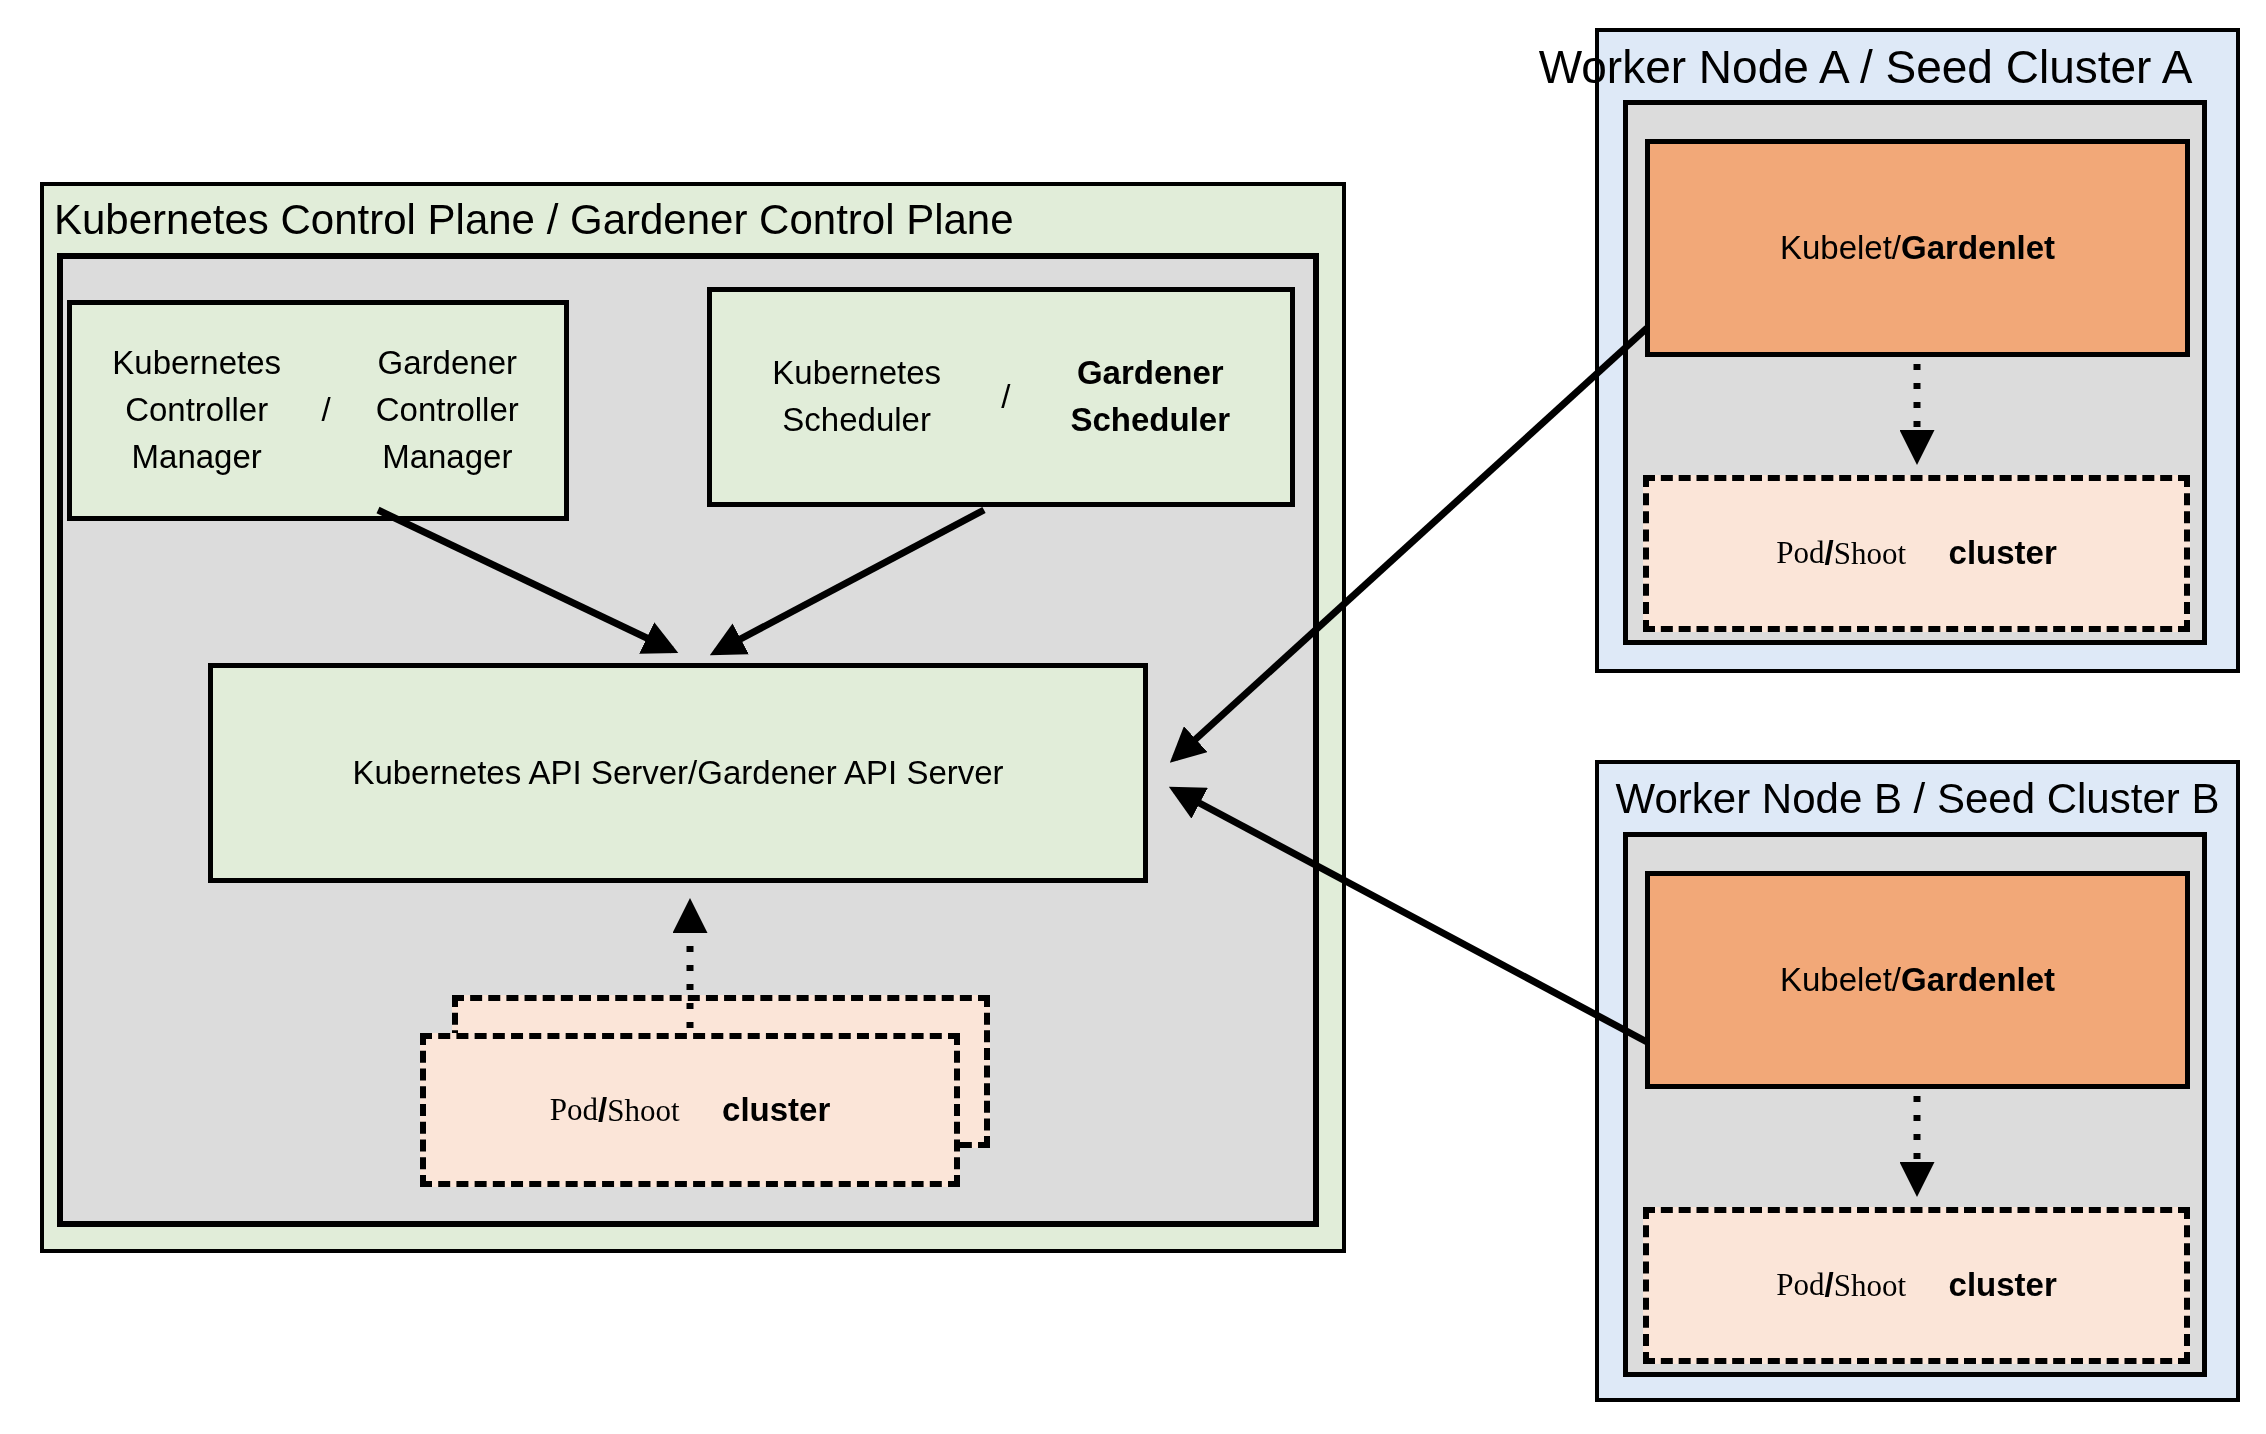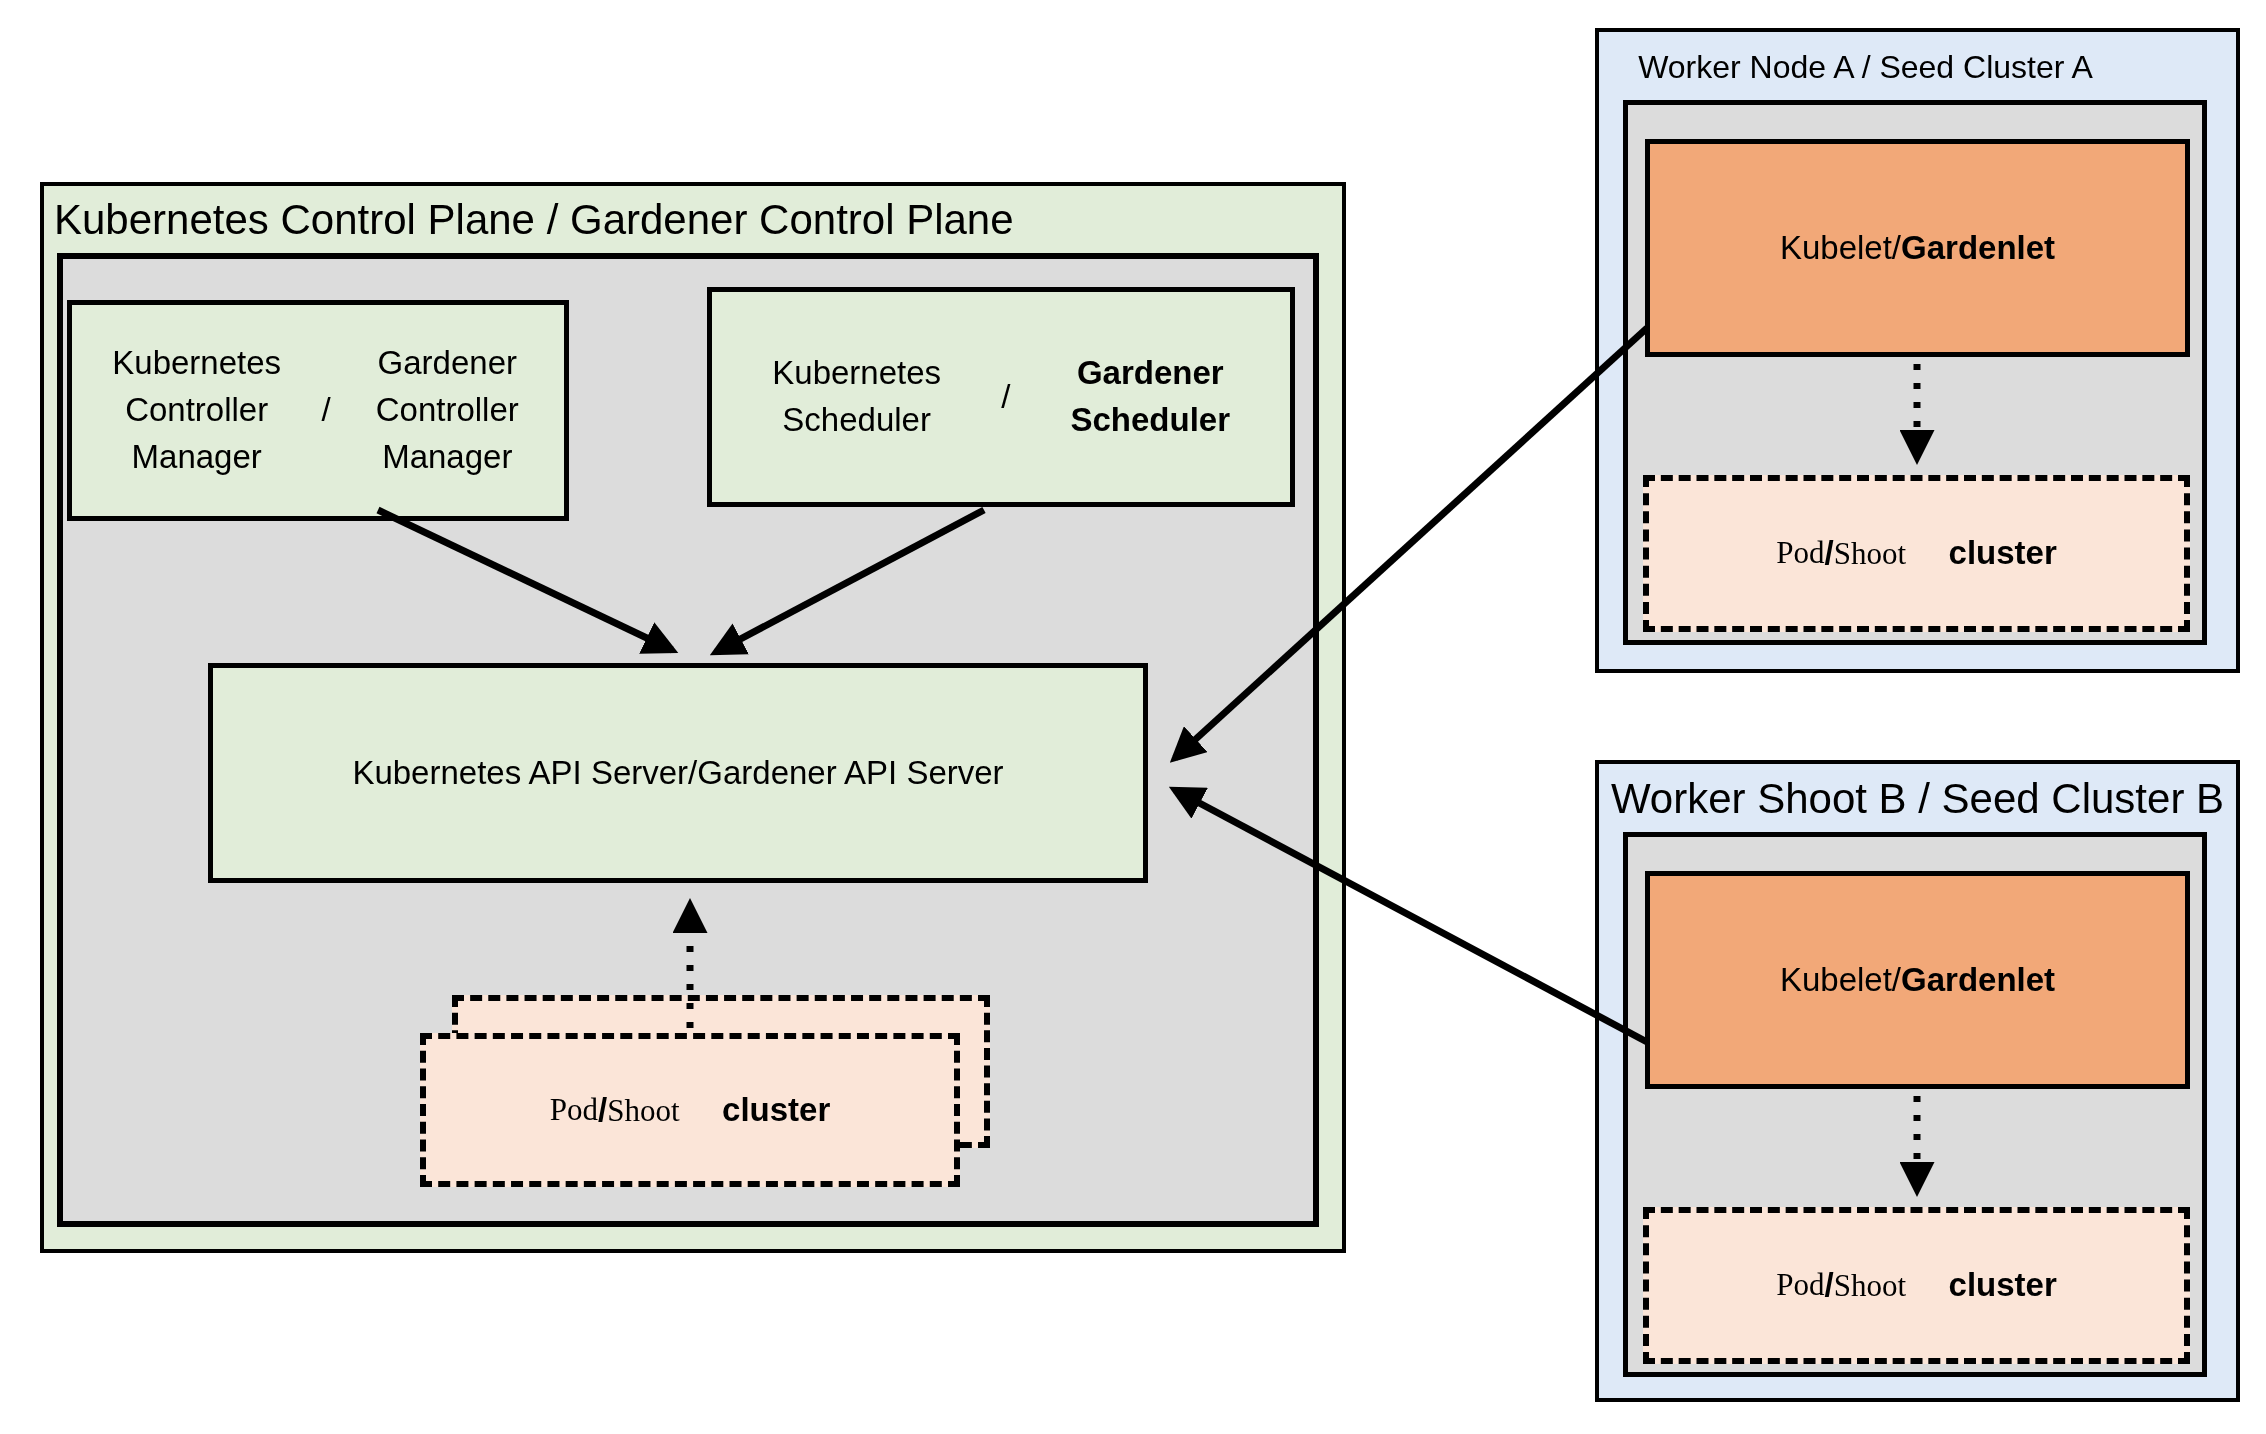--- a/index.html
+++ b/index.html
@@ -24,21 +24,21 @@
   #cp-title    {left:54px;  top:190px;  width:1280px; height:60px;   font-size:42px; display:flex; align-items:center;}
   #cp-panel    {left:57px;  top:253px;  width:1262px; height:974px;  background:var(--panel-gray); border:6px solid var(--border);}
   #cm-box      {left:67px;  top:300px;  width:502px;  height:221px;  background:var(--green); border:5px solid var(--border);}
   #sched-box   {left:707px; top:287px;  width:588px;  height:220px;  background:var(--green); border:5px solid var(--border);}
   #api-box     {left:208px; top:663px;  width:940px;  height:220px;  background:var(--green); border:5px solid var(--border);}
   #pod-back    {left:452px; top:995px;  width:538px;  height:153px;  background:var(--peach); border:6px dashed var(--border);}
   #pod-front   {left:420px; top:1033px; width:540px;  height:154px;  background:var(--peach); border:6px dashed var(--border);}
 
   
   #wa-box      {left:1595px; top:28px;  width:645px; height:645px; background:var(--blue); border:4px solid var(--border);}
-  #wa-title    {left:1548px; top:36px;  width:635px; height:62px;  font-size:32px; display:flex; align-items:center; justify-content:center; white-space:nowrap;}
+  #wa-title    {left:1548px; top:36px;  width:635px; height:62px;  font-size:46px; display:flex; align-items:center; justify-content:center; white-space:nowrap;}
   #wa-panel    {left:1623px; top:100px; width:584px; height:545px; background:var(--panel-gray); border:5px solid var(--border);}
   #wa-kubelet  {left:1645px; top:139px; width:545px; height:218px; background:var(--orange); border:5px solid var(--border);}
   #wa-pod      {left:1643px; top:475px; width:547px; height:157px; background:var(--peach);  border:6px dashed var(--border);}
 
   
   #wb-box      {left:1595px; top:760px;  width:645px; height:642px; background:var(--blue); border:4px solid var(--border);}
   #wb-title    {left:1600px; top:768px;  width:635px; height:62px;  font-size:42px; display:flex; align-items:center; justify-content:center; white-space:nowrap;}
   #wb-panel    {left:1623px; top:832px;  width:584px; height:545px; background:var(--panel-gray); border:5px solid var(--border);}
   #wb-kubelet  {left:1645px; top:871px;  width:545px; height:218px; background:var(--orange); border:5px solid var(--border);}
   #wb-pod      {left:1643px; top:1207px; width:547px; height:157px; background:var(--peach);  border:6px dashed var(--border);}
@@ -106,21 +106,21 @@
       <span class="mono">Pod</span>
       <span class="bold">/</span>
       <span class="podline">
         <span class="mono">Shoot</span>
         <span class="bold cluster">cluster</span>
       </span>
     </div>
   </div>
 
   <div class="abs" id="wb-box"></div>
-  <div class="abs" id="wb-title">Worker Shoot B / Seed Cluster B</div>
+  <div class="abs" id="wb-title">Worker Node B / Seed Cluster B</div>
   <div class="abs" id="wb-panel"></div>
   <div class="abs" id="wb-kubelet">
     <div class="stack">
       <span>Kubelet</span>
       <span>/</span>
       <span class="bold">Gardenlet</span>
     </div>
   </div>
   <div class="abs" id="wb-pod">
     <div class="stack">

